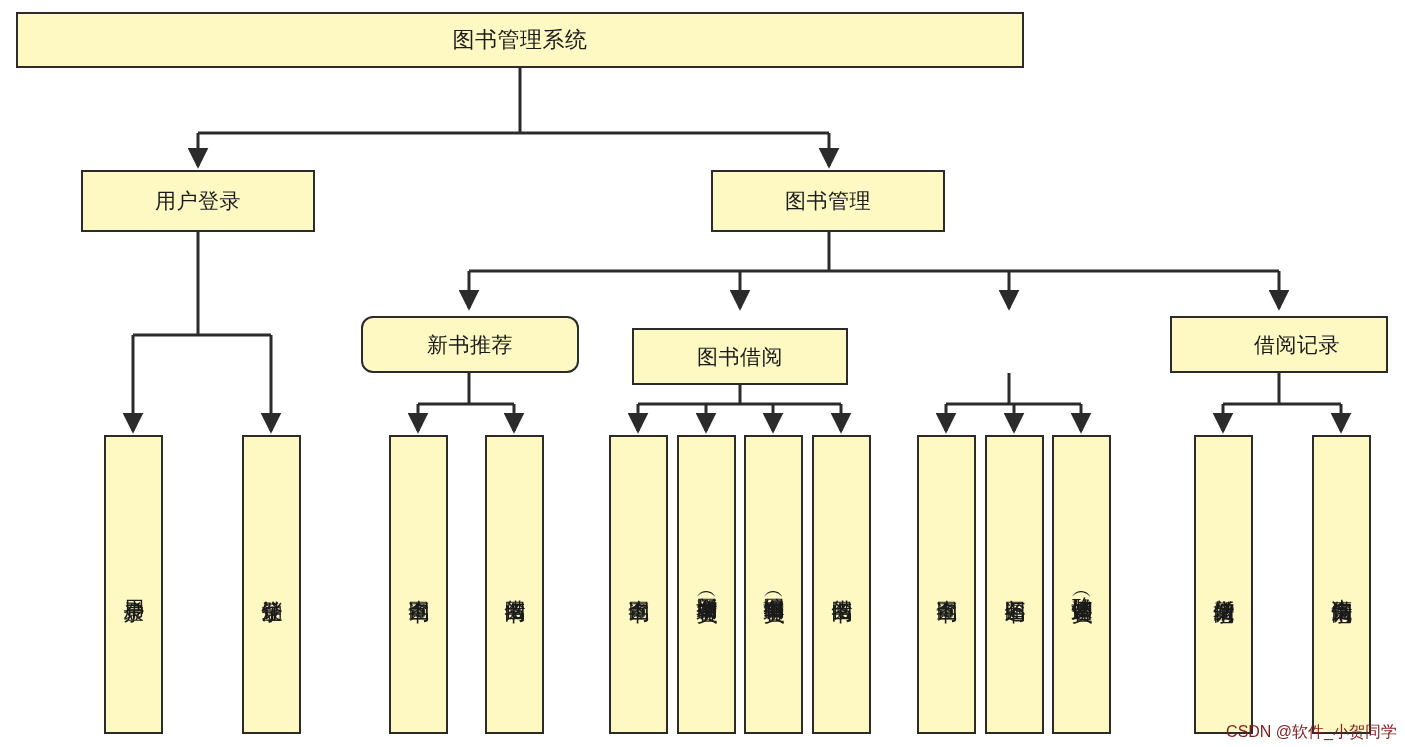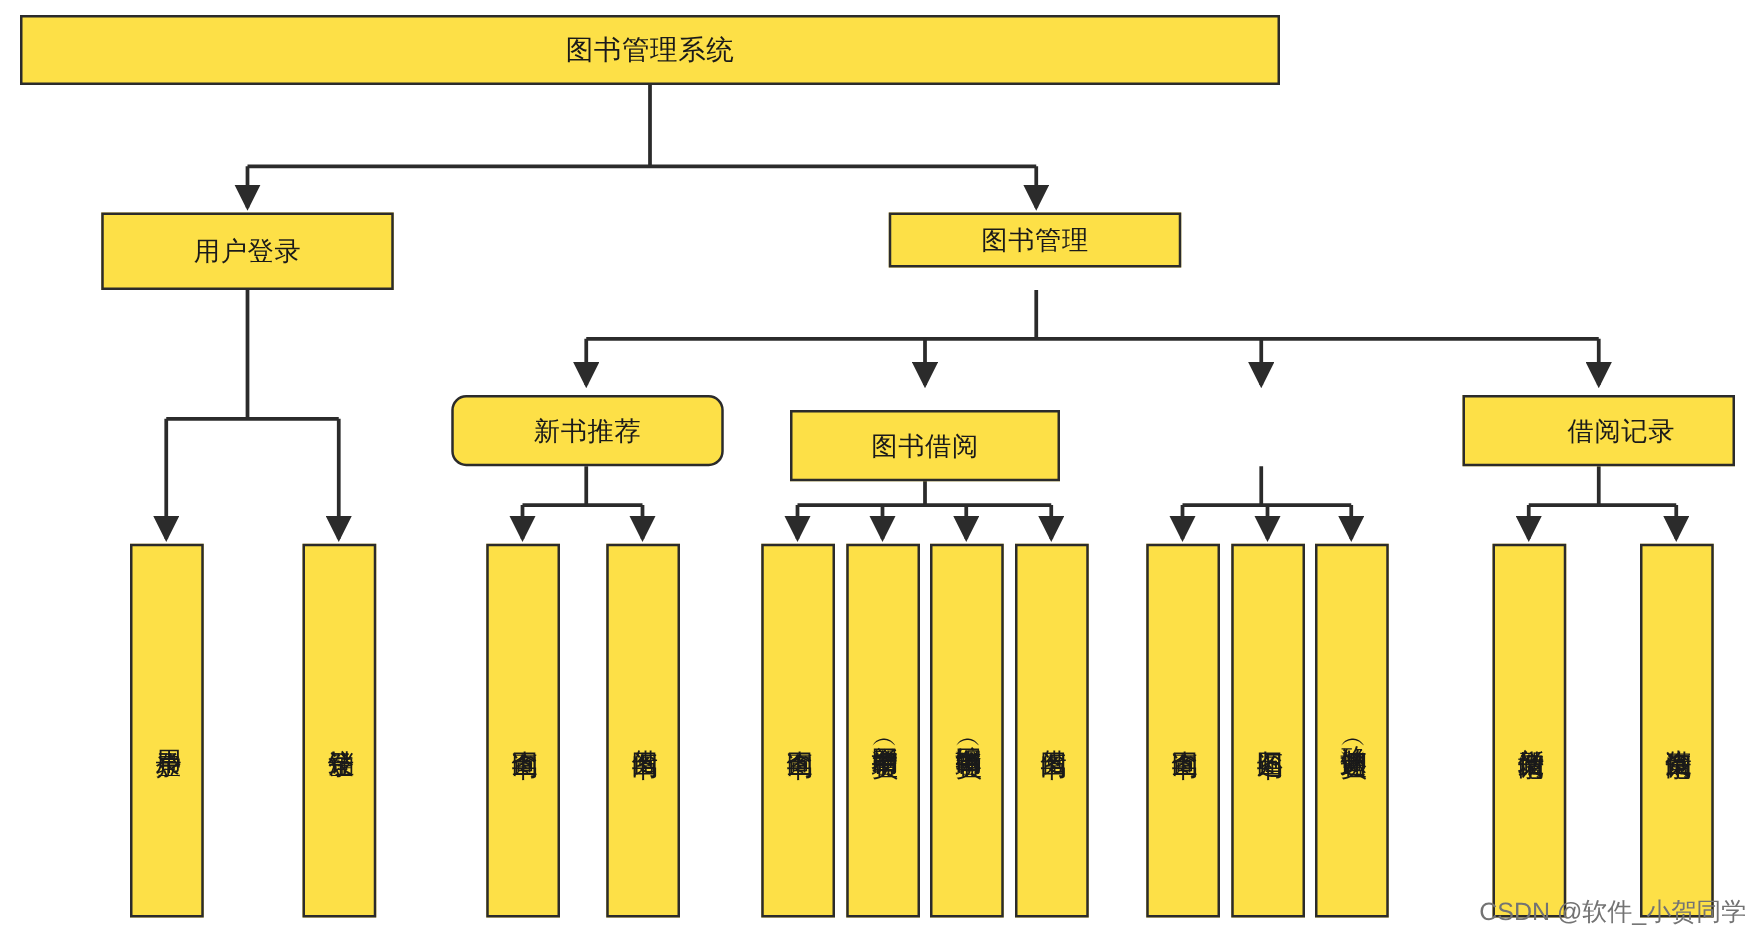--- a/index.html
+++ b/index.html
@@ -22,21 +22,21 @@
     position: absolute;
     left: 0;
     top: 0;
     width: 1405px;
     height: 747px;
     pointer-events: none;
   }
   .node {
     position: absolute;
     box-sizing: border-box;
-    background: #fde047;
+    background: #fef9c3;
     border: 2px solid #2b2b2b;
     display: flex;
     align-items: center;
     justify-content: center;
     color: #1a1a1a;
     z-index: 2;
   }
   .node.horiz {
     font-size: 21px;
     letter-spacing: 0.5px;
@@ -55,22 +55,22 @@
     white-space: normal;
     text-align: center;
   }
   .node.root {
     font-size: 22px;
   }
   #watermark {
     position: absolute;
     right: 8px;
     bottom: 4px;
-    font-size: 20px;
-    color: #737373;
+    font-size: 16px;
+    color: #7f1d1d;
     z-index: 5;
     white-space: nowrap;
   }
 </style>
 </head>
 <body>
 
 <div id="canvas">
 
   <svg id="edges" viewBox="0 0 1405 747" width="1405" height="747" xmlns="http://www.w3.org/2000/svg">
@@ -123,21 +123,21 @@
     </g>
   </svg>
 
   <div class="node horiz root" style="left:16px; top:12px; width:1008px; height:56px;">
     <span class="lbl">图书管理系统</span>
   </div>
 
   <div class="node horiz" style="left:81px; top:170px; width:234px; height:62px;">
     <span class="lbl">用户登录</span>
   </div>
-  <div class="node horiz" style="left:711px; top:170px; width:234px; height:44px;">
+  <div class="node horiz" style="left:711px; top:170px; width:234px; height:62px;">
     <span class="lbl">图书管理</span>
   </div>
 
   <div class="node horiz" style="left:361px; top:316px; width:218px; height:57px;border-radius:12px;">
     <span class="lbl">新书推荐</span>
   </div>
   <div class="node horiz" style="left:632px; top:328px; width:216px; height:57px;">
     <span class="lbl">图书借阅</span>
   </div>
   <div class="node horiz" style="left:1170px; top:316px; width:218px; height:57px;padding-left:36px;">

